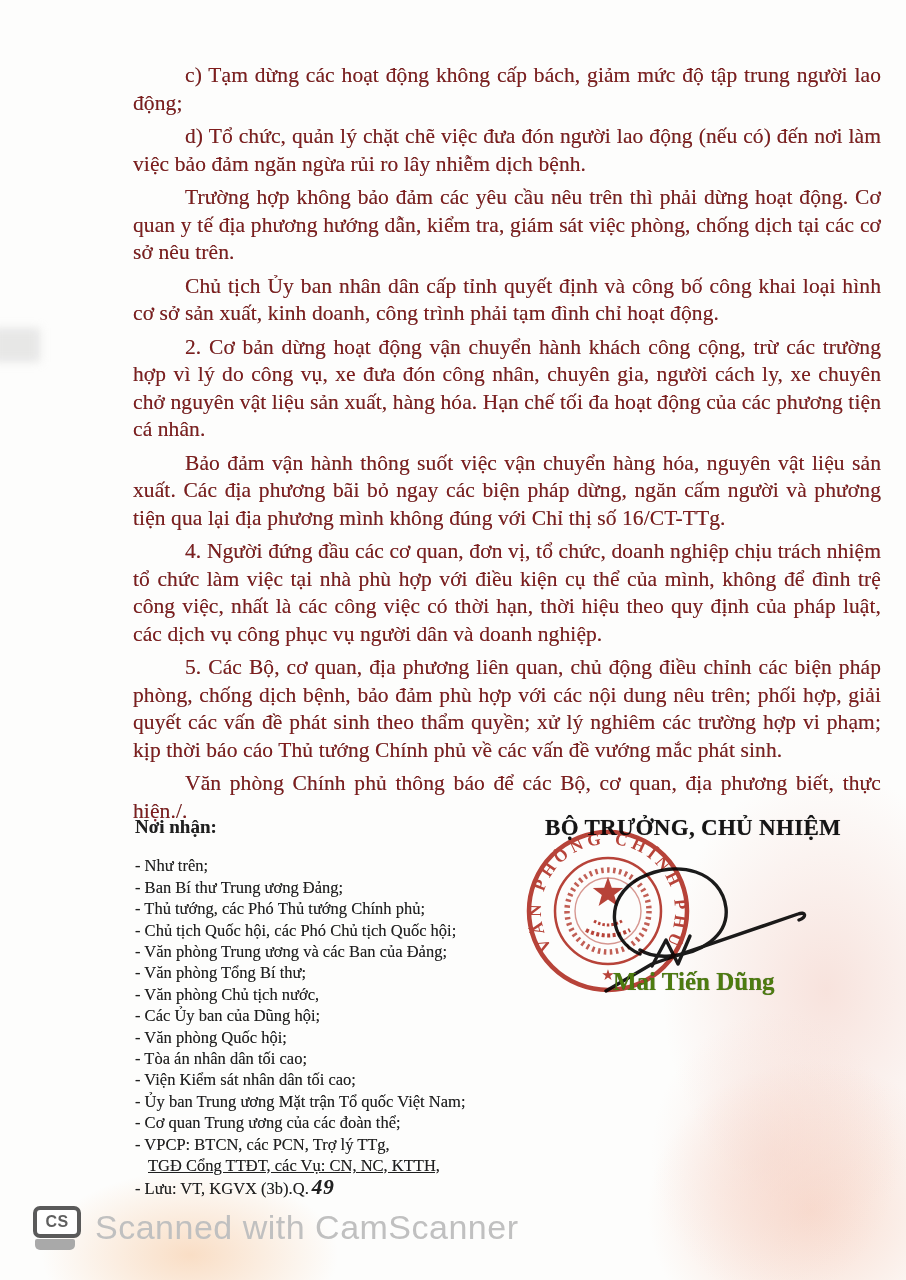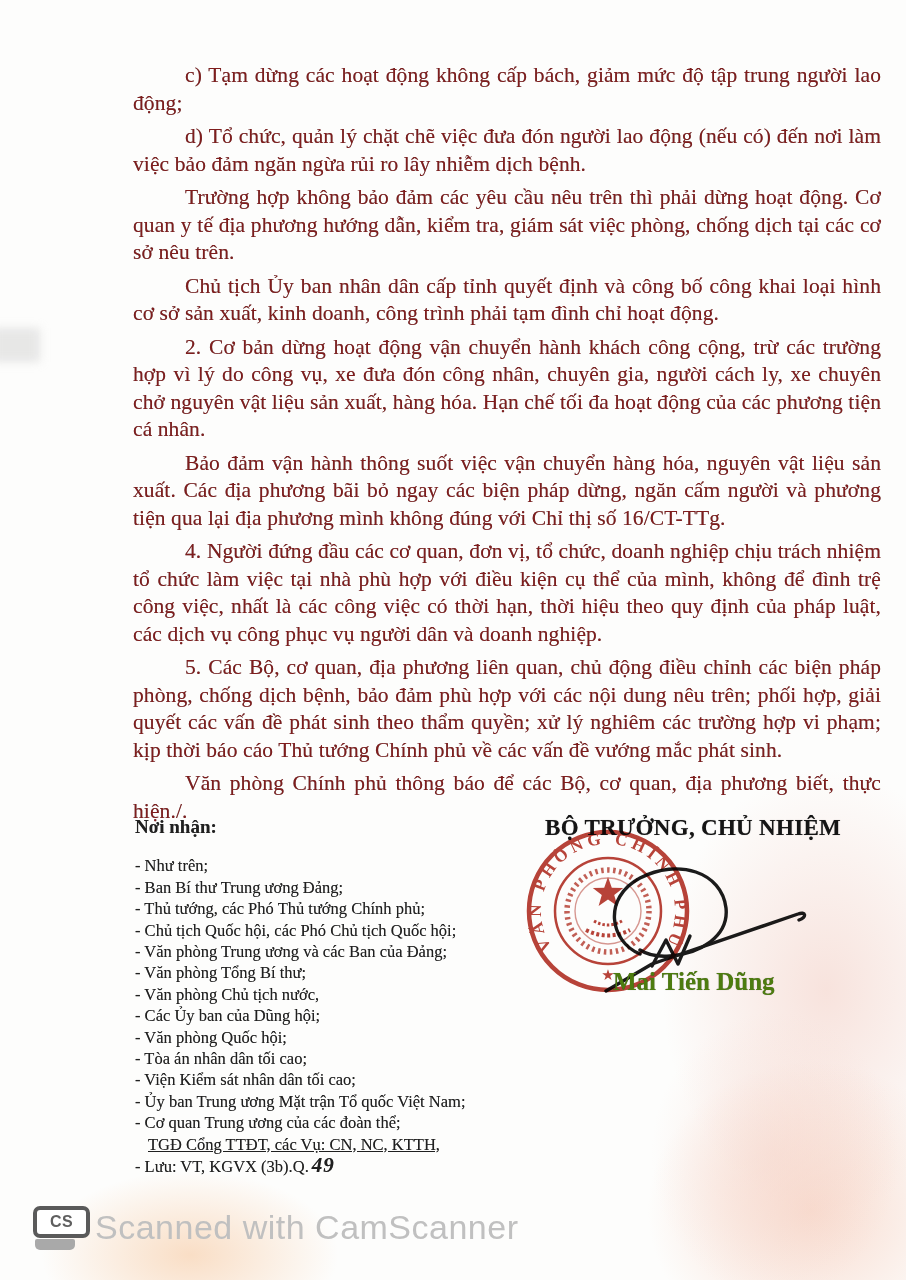--- a/index.html
+++ b/index.html
@@ -46,21 +46,21 @@
   .signature{position:absolute;left:540px;top:850px;width:290px;height:150px;
     mix-blend-mode:multiply;}
   .sign-name{
     position:absolute;left:613px;top:968px;font-size:25px;font-weight:bold;
     color:#4d7c0f;text-shadow:0 0 0.7px rgba(0,0,0,0.5);white-space:nowrap;
   }
   
   .watermark{position:absolute;left:33px;top:1206px;display:flex;align-items:flex-start;}
   .cs-badge{width:44px;}
   .cs-box{
-    box-sizing:border-box;width:57px;height:32px;border:4px solid #5a5a5a;border-radius:7px;
+    box-sizing:border-box;width:48px;height:32px;border:4px solid #5a5a5a;border-radius:7px;
     background:#ffffff;color:#5f5f5f;font-family:"Liberation Sans",sans-serif;
     font-weight:bold;font-size:16px;display:flex;align-items:center;justify-content:center;
     letter-spacing:0.5px;
     text-align:right;
   }
   .cs-tab{width:40px;height:11px;background:#a9a9a9;border-radius:2px 2px 5px 5px;margin:1px auto 0;}
   .wm-text{
     margin-left:18px;font-family:"Liberation Sans",sans-serif;font-size:34px;
     color:#c0c0c0;line-height:42px;letter-spacing:0.5px;white-space:nowrap;
   }
@@ -96,20 +96,21 @@
     <div class="rline">- Chủ tịch Quốc hội, các Phó Chủ tịch Quốc hội;</div>
     <div class="rline">- Văn phòng Trung ương và các Ban của Đảng;</div>
     <div class="rline">- Văn phòng Tổng Bí thư;</div>
     <div class="rline">- Văn phòng Chủ tịch nước,</div>
     <div class="rline">- Các Ủy ban của Dũng hội;</div>
     <div class="rline">- Văn phòng Quốc hội;</div>
     <div class="rline">- Tòa án nhân dân tối cao;</div>
     <div class="rline">- Viện Kiểm sát nhân dân tối cao;</div>
     <div class="rline">- Ủy ban Trung ương Mặt trận Tổ quốc Việt Nam;</div>
     <div class="rline">- Cơ quan Trung ương của các đoàn thể;</div>
+    <div class="rline">- VPCP: BTCN, các PCN, Trợ lý TTg,</div>
     <div class="rline cont">TGĐ Cổng TTĐT, các Vụ: CN, NC, KTTH,</div>
     <div class="rline">
       <span>- Lưu: VT, KGVX (3b).Q.</span><span class="hand">49</span>
     </div>
   </div>
 
   <div class="sign-title">BỘ TRƯỞNG, CHỦ NHIỆM</div>
 
   <svg class="stamp" viewBox="0 0 170 170">
     <g fill="none" stroke="#b5392e">

